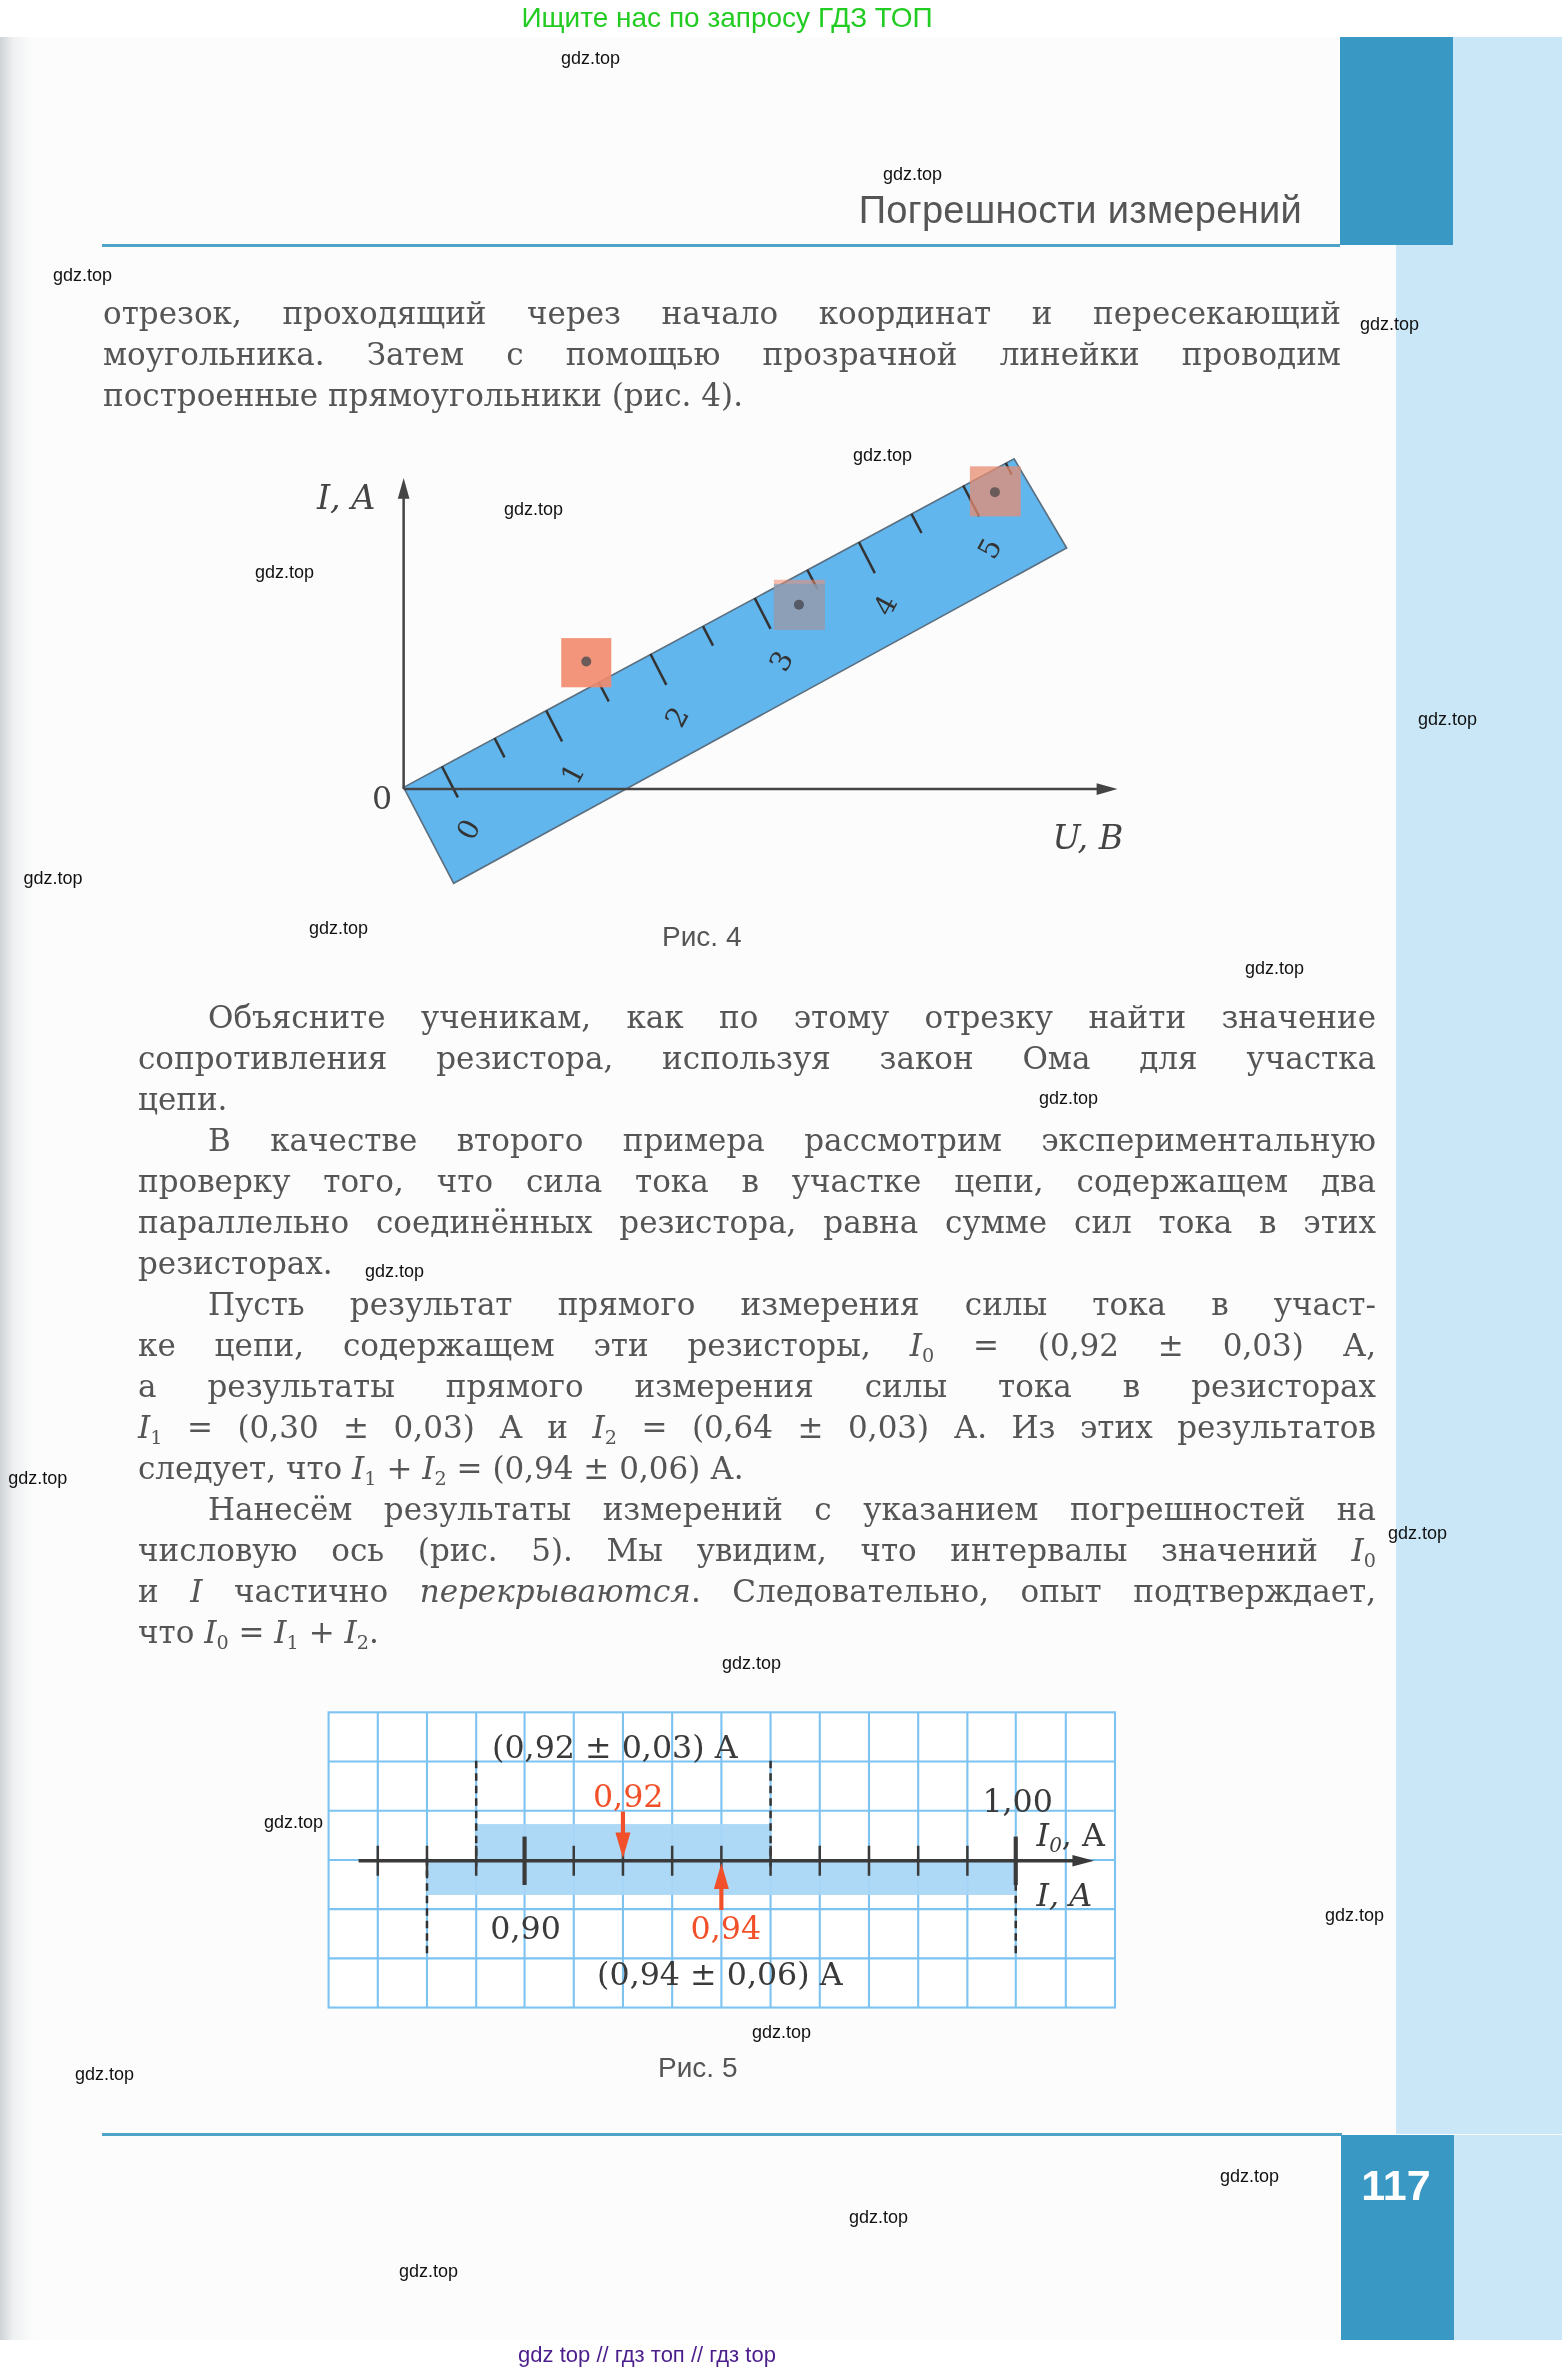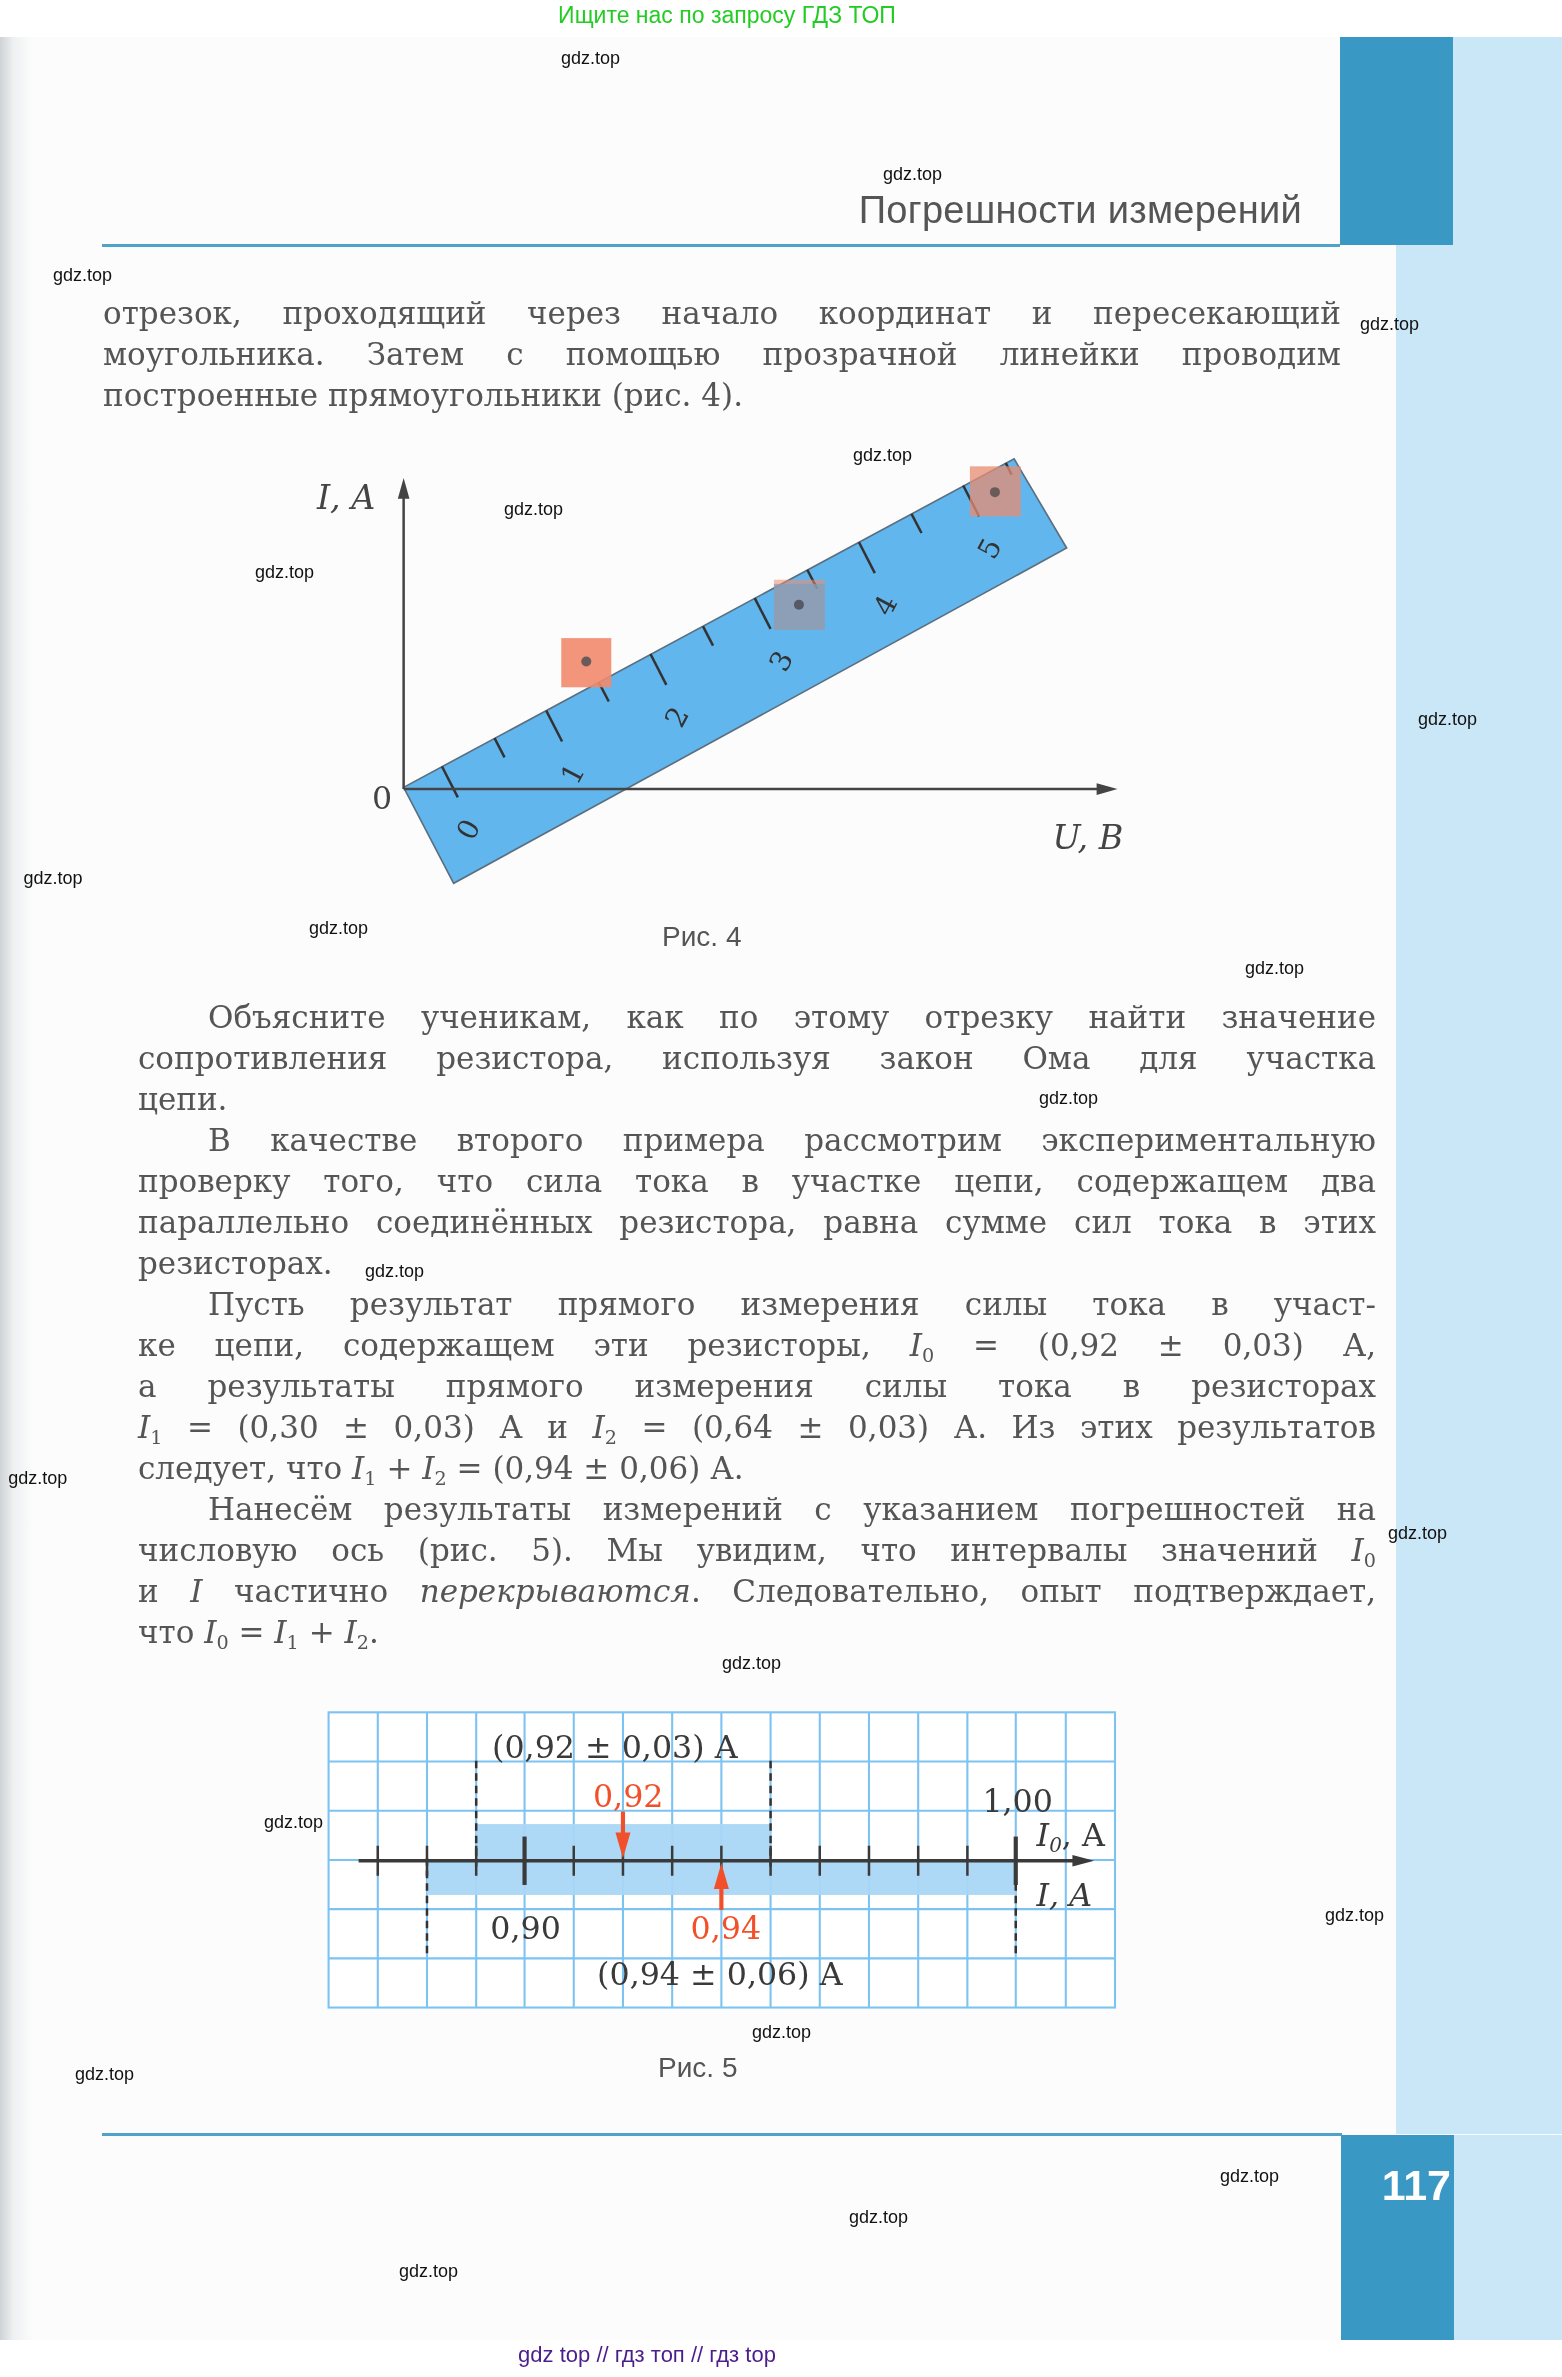--- a/index.html
+++ b/index.html
@@ -11,24 +11,24 @@
                  background:linear-gradient(90deg,#cfd3d6 0%,#eef0f1 40%,rgba(252,252,252,0) 100%); }
   #light-strip-top { left:1452px; top:37px; width:110px; height:208px; background:#c9e7f7; }
   #light-strip-mid { left:1396px; top:244px; width:166px; height:1890px; background:#c9e7f7; }
   #light-strip-bot { left:1452px; top:2135px; width:110px; height:205px; background:#c9e7f7; }
   #band-top { left:1340px; top:37px; width:113px; height:208px; background:#3a98c4; }
   #band-bot { left:1341px; top:2135px; width:113px; height:205px; background:#3a98c4; }
   #rule-top { left:102px; top:244px; width:1238px; height:3.3px; background:#4fa3c9; }
   #rule-bot { left:102px; top:2133px; width:1240px; height:3.3px; background:#4fa3c9; }
   #running-title { left:801px; top:189px; width:501px; text-align:right;
                    font-family:"Liberation Sans", sans-serif; font-size:38px; color:#555; letter-spacing:0.3px; }
-  #page-number { left:1341px; top:2161px; width:110px; text-align:right;
+  #page-number { left:1341px; top:2161px; width:110px; text-align:center;
                  font-family:"Liberation Sans", sans-serif; font-weight:bold; font-size:43px; color:#fff; }
   #top-banner { left:0; top:1.7px; width:1454px; text-align:center; font-family:"Liberation Sans", sans-serif;
-                font-size:23px; color:#22cc22; }
+                font-size:28px; color:#22cc22; }
   #footer-banner { left:0; top:2342px; width:1294px; text-align:center; font-family:"Liberation Sans", sans-serif;
                    font-size:22px; color:#4b1e8c; }
   .wm { position:absolute; font-family:"Liberation Sans", sans-serif; font-size:18px; color:#111; white-space:nowrap; }
   .textblock { position:absolute; left:103px; width:1238px; }
   .line { height:41px; line-height:41px; font-size:31px; text-align:justify; text-align-last:justify;
           white-space:nowrap; overflow:visible; }
   .line.last { text-align-last:left; }
   .line.indent { padding-left:70px; }
   .fig-caption { position:absolute; font-family:"Liberation Sans", sans-serif; font-weight:normal; font-size:28px; color:#555;text-align:center; }
   svg text { font-family:"DejaVu Serif", serif; }

